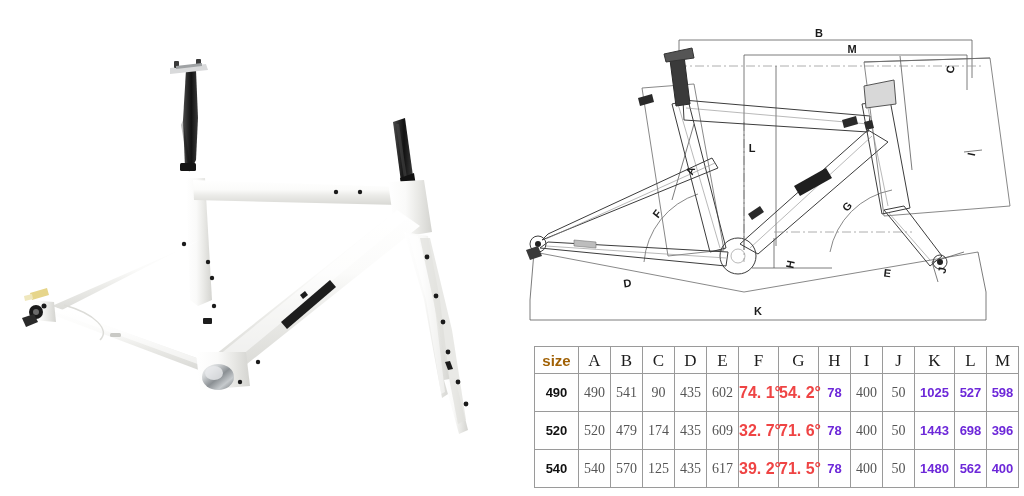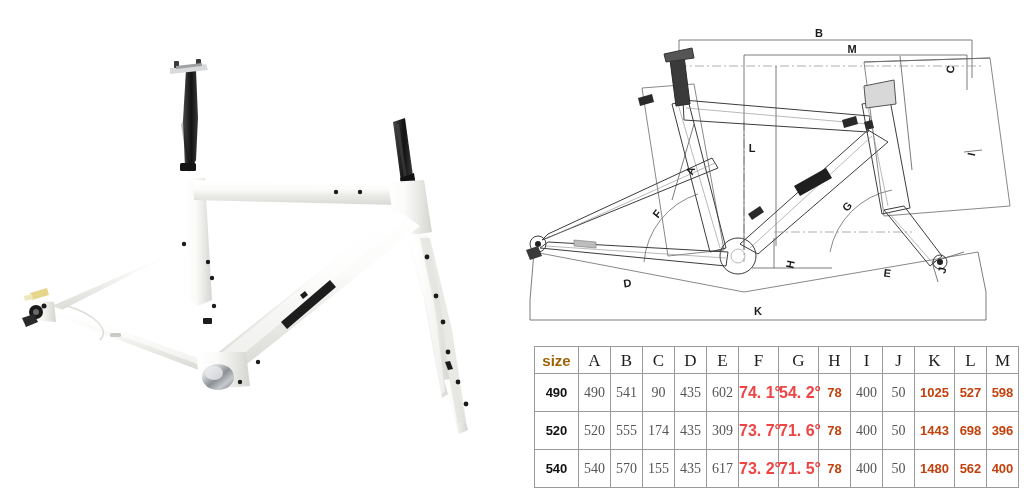--- a/index.html
+++ b/index.html
@@ -75,21 +75,21 @@
   table.geo td.size-cell {
     font-family: "Liberation Sans", sans-serif;
     font-size: 13px;
     font-weight: 700;
     color: #111;
   }
   table.geo td.strong-cell {
     font-family: "Liberation Sans", sans-serif;
     font-size: 13px;
     font-weight: 700;
-    color: #c2410c;
+    color: #6d28d9;
   }
   table.geo td.angle-cell {
     font-family: "Liberation Sans", sans-serif;
     font-size: 16px;
     font-weight: 700;
     color: #ef4444;
     letter-spacing: 0px;
   }
   table.geo td.light-cell {
     color: #555;
@@ -388,41 +388,41 @@
           <td class="strong-cell">78</td>
           <td class="light-cell">400</td>
           <td class="light-cell">50</td>
           <td class="strong-cell">1025</td>
           <td class="strong-cell">527</td>
           <td class="strong-cell">598</td>
         </tr>
         <tr>
           <td class="size-cell">520</td>
           <td class="light-cell">520</td>
-          <td class="light-cell">555</td>
+          <td class="light-cell">479</td>
           <td class="light-cell">174</td>
           <td class="light-cell">435</td>
-          <td class="light-cell">309</td>
-          <td class="angle-cell">73. 7°</td>
+          <td class="light-cell">609</td>
+          <td class="angle-cell">32. 7°</td>
           <td class="angle-cell">71. 6°</td>
           <td class="strong-cell">78</td>
           <td class="light-cell">400</td>
           <td class="light-cell">50</td>
           <td class="strong-cell">1443</td>
           <td class="strong-cell">698</td>
           <td class="strong-cell">396</td>
         </tr>
         <tr>
           <td class="size-cell">540</td>
           <td class="light-cell">540</td>
           <td class="light-cell">570</td>
-          <td class="light-cell">155</td>
+          <td class="light-cell">125</td>
           <td class="light-cell">435</td>
           <td class="light-cell">617</td>
-          <td class="angle-cell">73. 2°</td>
+          <td class="angle-cell">39. 2°</td>
           <td class="angle-cell">71. 5°</td>
           <td class="strong-cell">78</td>
           <td class="light-cell">400</td>
           <td class="light-cell">50</td>
           <td class="strong-cell">1480</td>
           <td class="strong-cell">562</td>
           <td class="strong-cell">400</td>
         </tr>
       </tbody>
     </table>

